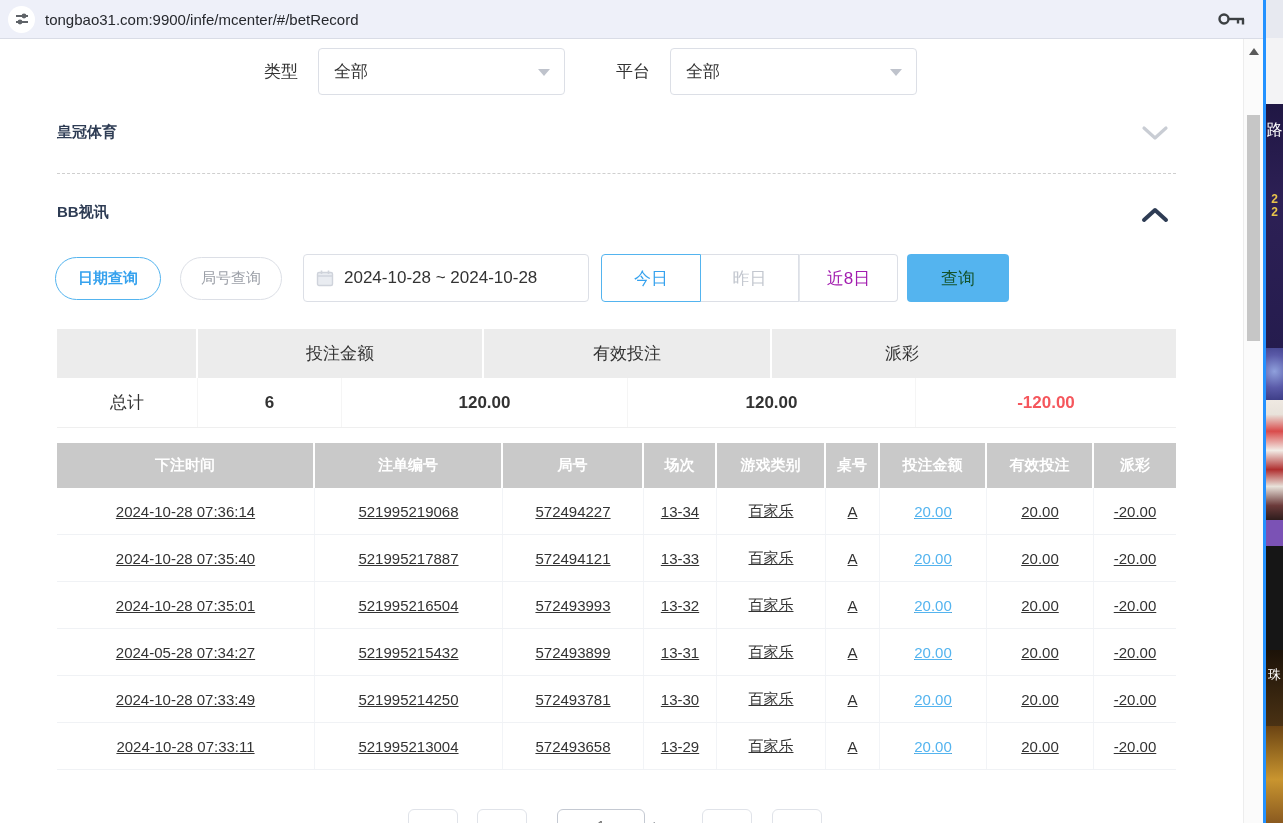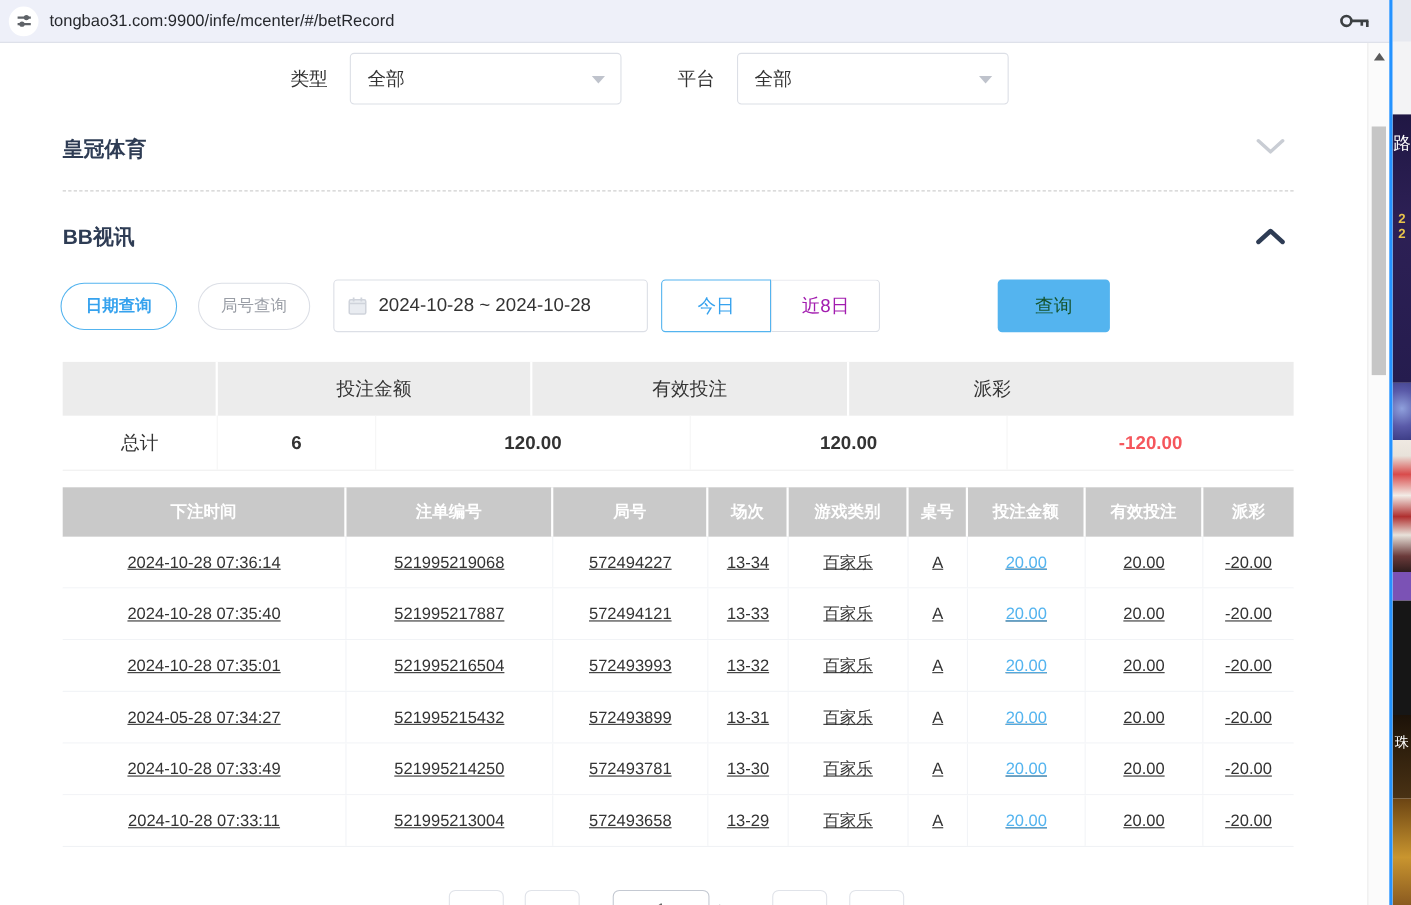--- a/index.html
+++ b/index.html
@@ -12,21 +12,21 @@
   .url-text { margin-left:10px; font-size:15px; color:#26282d; white-space:nowrap; }
   .key-wrap { position:absolute; right:16px; top:10px; cursor:pointer; }
 
   
   .page { position:absolute; left:0; top:39px; width:1243px; height:572px; background:#fff; }
 
   .lbl { position:absolute; height:47px; line-height:47px; font-size:17px; color:#333; }
   .select { position:absolute; height:47px; width:247px; border:1px solid #dcdfe6; border-radius:4px; background:#fff; display:flex; align-items:center; padding:0 15px; font-size:17px; color:#333; cursor:pointer; }
   .select .caret { position:absolute; right:14px; top:20px; width:0; height:0; border-left:6px solid transparent; border-right:6px solid transparent; border-top:7px solid #bfc3cc; }
 
-  .sec-title { position:absolute; font-size:19px; font-weight:bold; color:#2e3c54; }
+  .sec-title { position:absolute; font-size:15px; font-weight:bold; color:#2e3c54; }
   .sec-chevron { position:absolute; cursor:pointer; }
   .dashed { position:absolute; left:57px; width:1119px; border-top:1px dashed #cfcfcf; }
 
   .pill { position:absolute; height:43px; border-radius:22px; background:#fff; display:flex; align-items:center; justify-content:center; font-size:15px; cursor:pointer; }
   .pill.active { border:1px solid #54b4ef; color:#36a2ee; font-weight:bold; }
   .pill.idle { border:1px solid #dcdfe6; color:#9a9ea6; }
 
   .date-box { position:absolute; left:303px; top:215px; width:286px; height:48px; border:1px solid #dcdfe6; border-radius:4px; display:flex; align-items:center; font-size:17px; color:#333; padding-left:12px; cursor:pointer; background:#fff; }
   .date-box .txt { margin-left:10px; }
 
@@ -145,20 +145,21 @@
       <rect x="1.5" y="3.5" width="15" height="13" rx="1.5" fill="#e9ecf1" stroke="#cfd3db" stroke-width="1.4"></rect>
       <line x1="5.5" y1="1.5" x2="5.5" y2="5" stroke="#cfd3db" stroke-width="1.6"></line>
       <line x1="12.5" y1="1.5" x2="12.5" y2="5" stroke="#cfd3db" stroke-width="1.6"></line>
       <line x1="1.5" y1="7" x2="16.5" y2="7" stroke="#cfd3db" stroke-width="1.4"></line>
     </svg>
     <span class="txt">2024-10-28 ~ 2024-10-28</span>
   </div>
 
   <div class="btn-group">
     <div class="gbtn today">今日</div>
+    <div class="gbtn yest">昨日</div>
     <div class="gbtn l8">近8日</div>
   </div>
 
   <div class="submit">查询</div>
 
   <div class="sum-table">
     <div class="sum-head">
       <div class="sum-hcell s0"></div>
       <div class="sum-hcell s2">投注金额</div>
       <div class="sum-hcell s3">有效投注</div>

